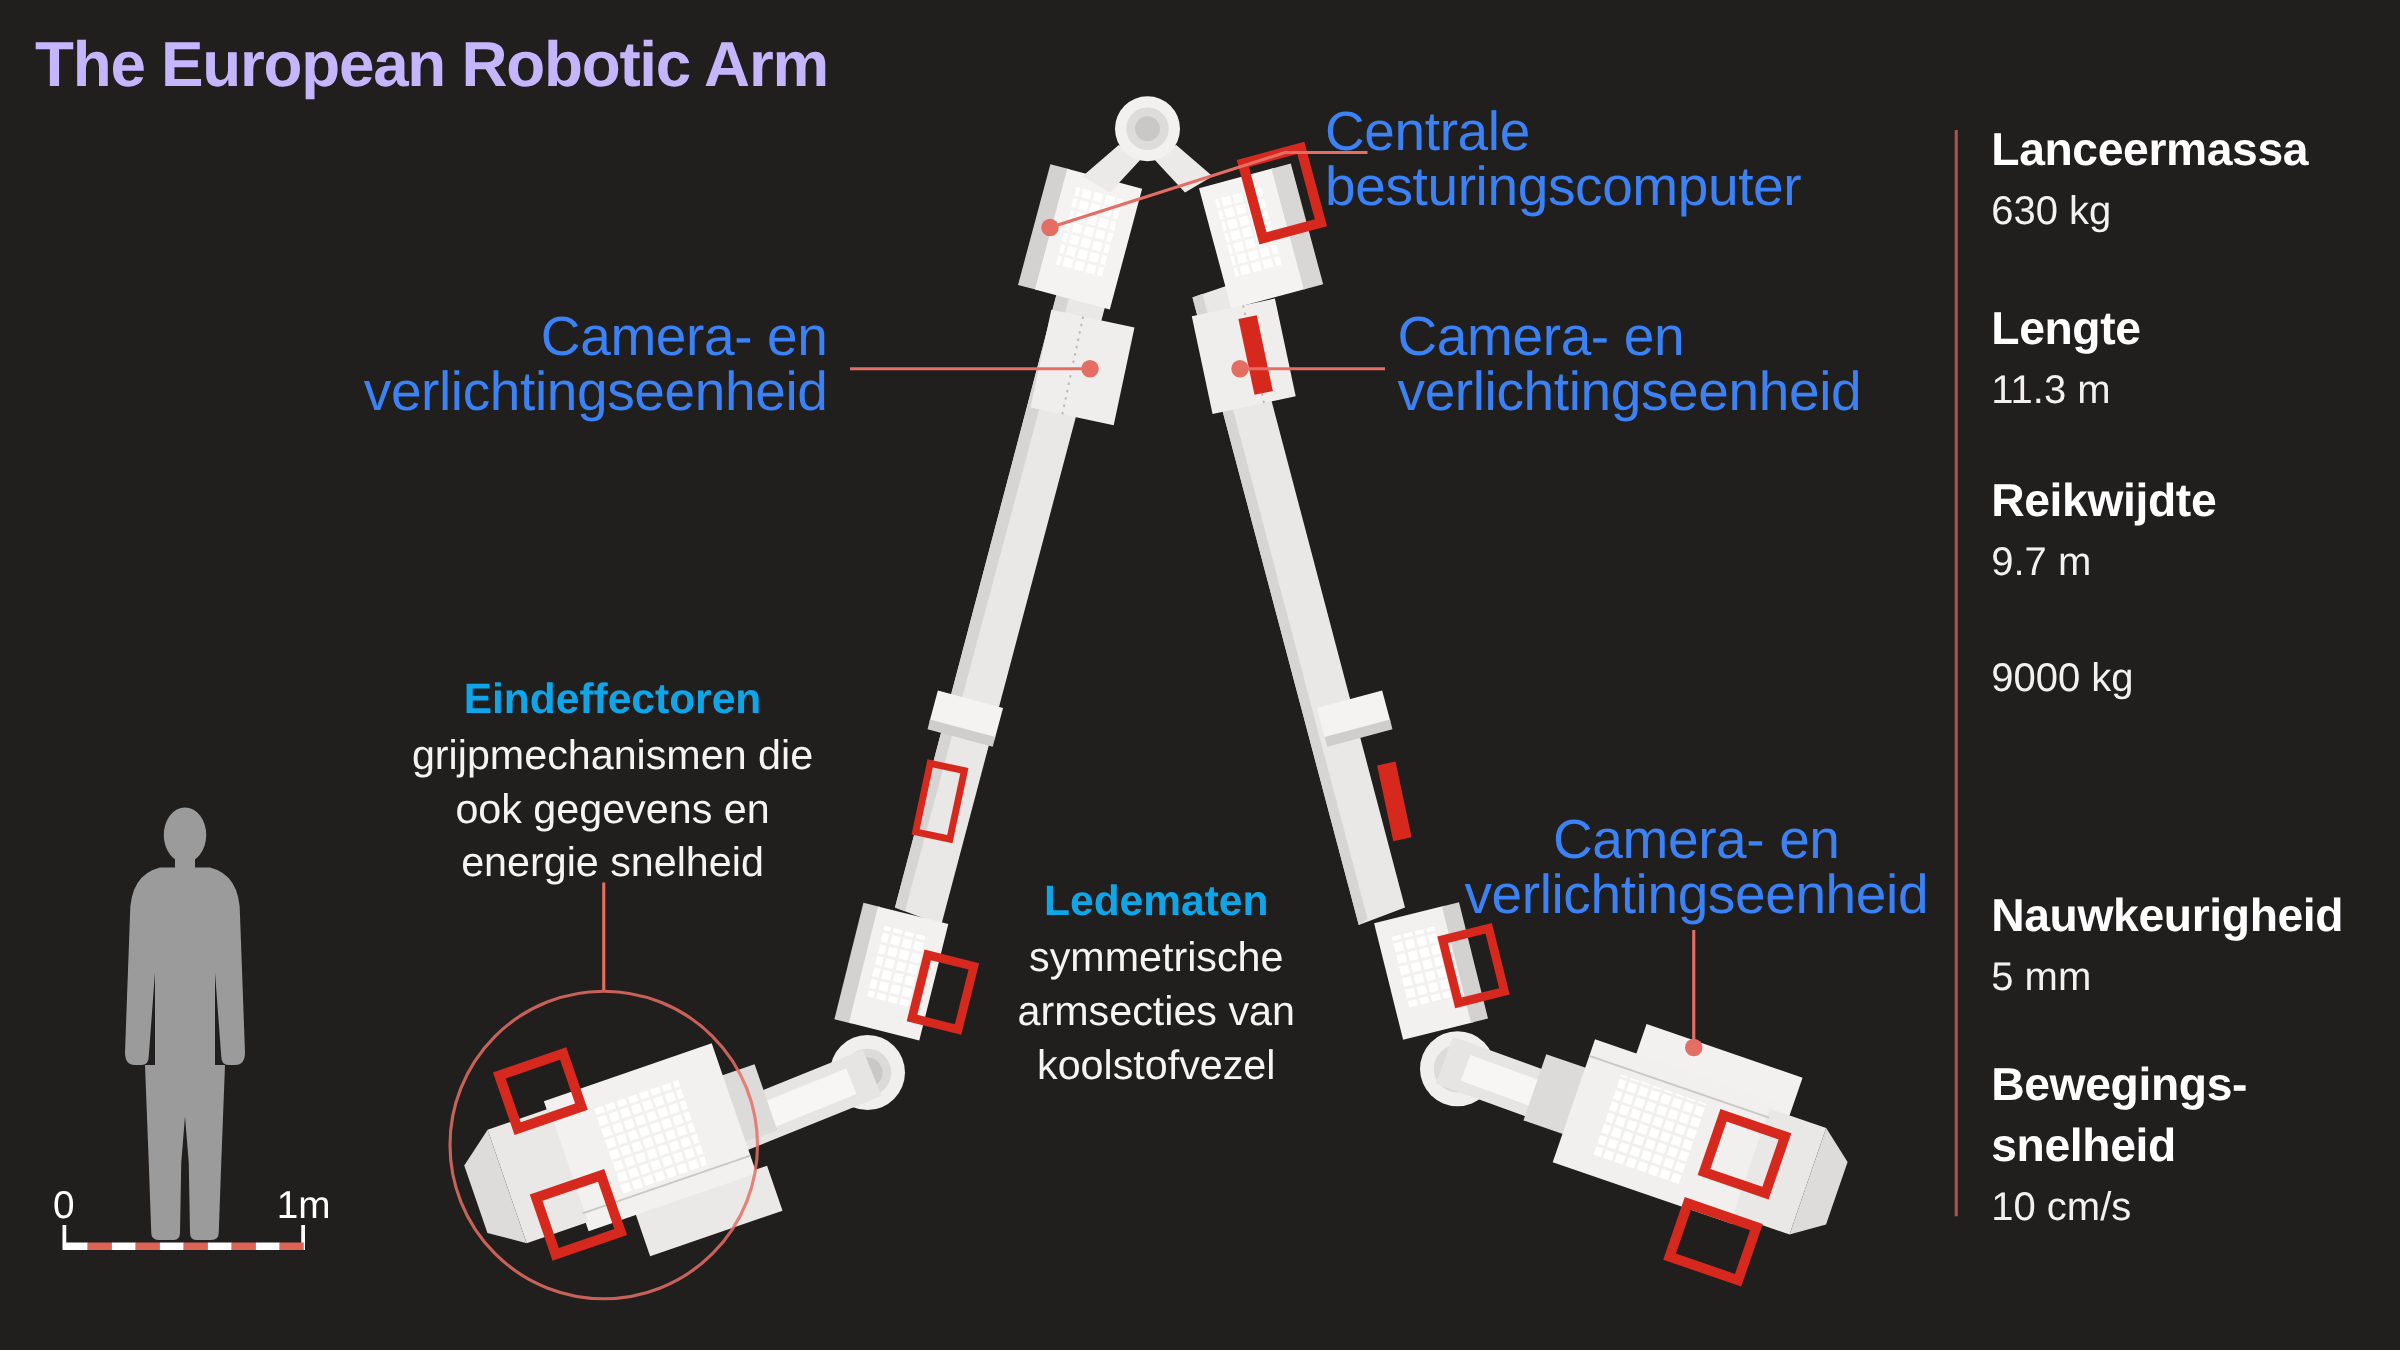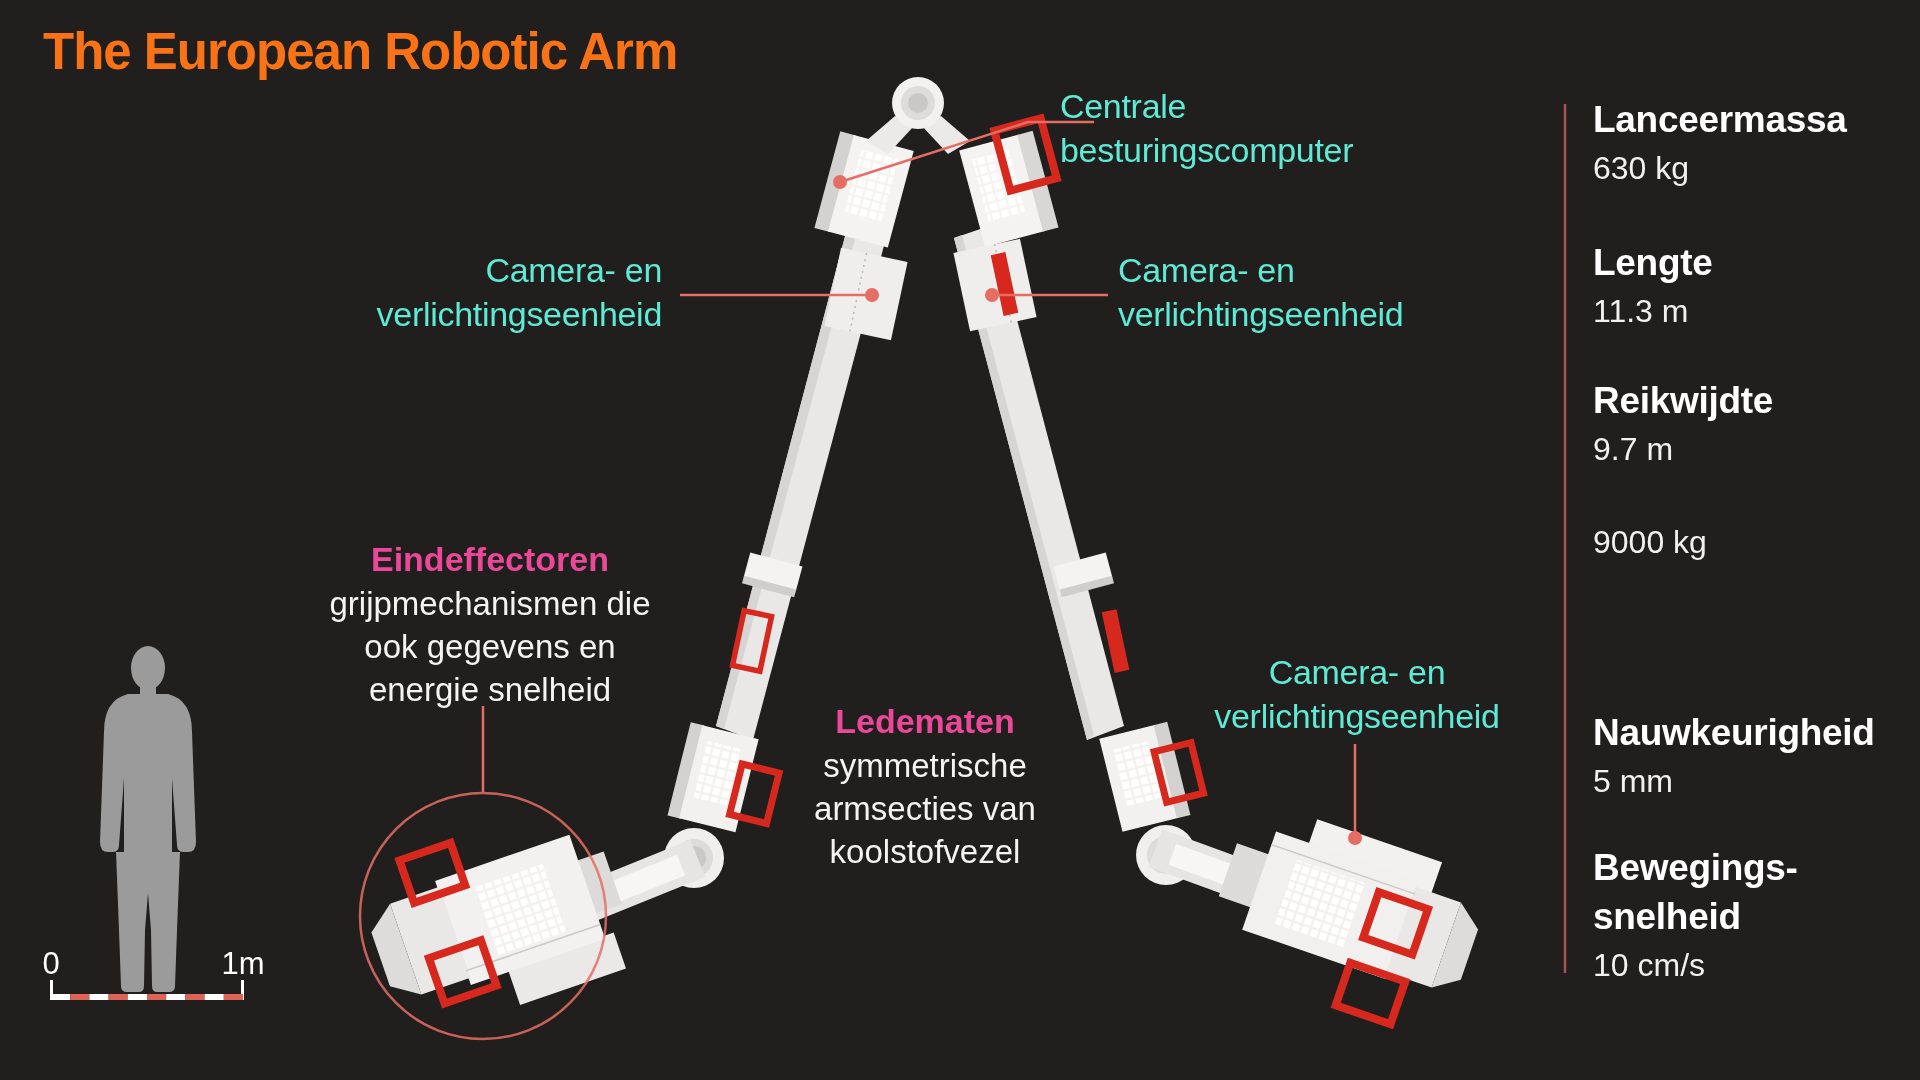--- a/index.html
+++ b/index.html
@@ -10,31 +10,31 @@
   body{
     width:1920px;height:1080px;position:relative;overflow:hidden;
     background:var(--bg);
     font-family:"Liberation Sans", sans-serif;
     color:var(--txt);
   }
   .abs{position:absolute;}
   .pre{white-space:pre-line;}
   #stage{position:absolute;left:0;top:0;width:1920px;height:1080px;}
   .page-title{
-    left:43px;top:22px;font-size:51px;font-weight:bold;letter-spacing:-1px;color:#f97316;text-align:right;
+    left:28px;top:22px;font-size:51px;font-weight:bold;letter-spacing:-1px;color:#c4b5fd;text-align:right;
   }
   .lbl{
-    font-size:34px;line-height:44px;color:#5eead4;letter-spacing:-0.3px;
+    font-size:44px;line-height:44px;color:#3b82f6;letter-spacing:-0.3px;
   }
   .lbl-central{left:1060px;top:84px;text-align:left;}
   .lbl-cam-left{left:260px;top:248px;width:402px;text-align:right;}
   .lbl-cam-right{left:1118px;top:248px;text-align:left;}
   .lbl-cam-bottom{left:1155px;top:650px;width:404px;text-align:center;}
   .callout{width:404px;text-align:center;}
-  .callout .head{font-size:34px;font-weight:bold;line-height:46px;color:#ec4899;}
+  .callout .head{font-size:34px;font-weight:bold;line-height:46px;color:#0ea5e9;}
   .callout .desc{font-size:33px;line-height:43px;color:#f5f4f3;}
   .callout-ee{left:288px;top:536px;}
   .callout-limbs{left:723px;top:698px;}
   .stat{position:absolute;left:1593px;}
   .stat-label{font-size:37px;font-weight:bold;line-height:49px;color:#fff;letter-spacing:-0.3px;}
   .stat-value{font-size:32px;line-height:40px;margin-top:4px;color:#f2f1f0;}
   .scale-num{font-size:31px;color:#fff;text-align:center;}
   
   .red-outline{fill:none;stroke:var(--accent);}
   .red-fill{fill:var(--accent);}

